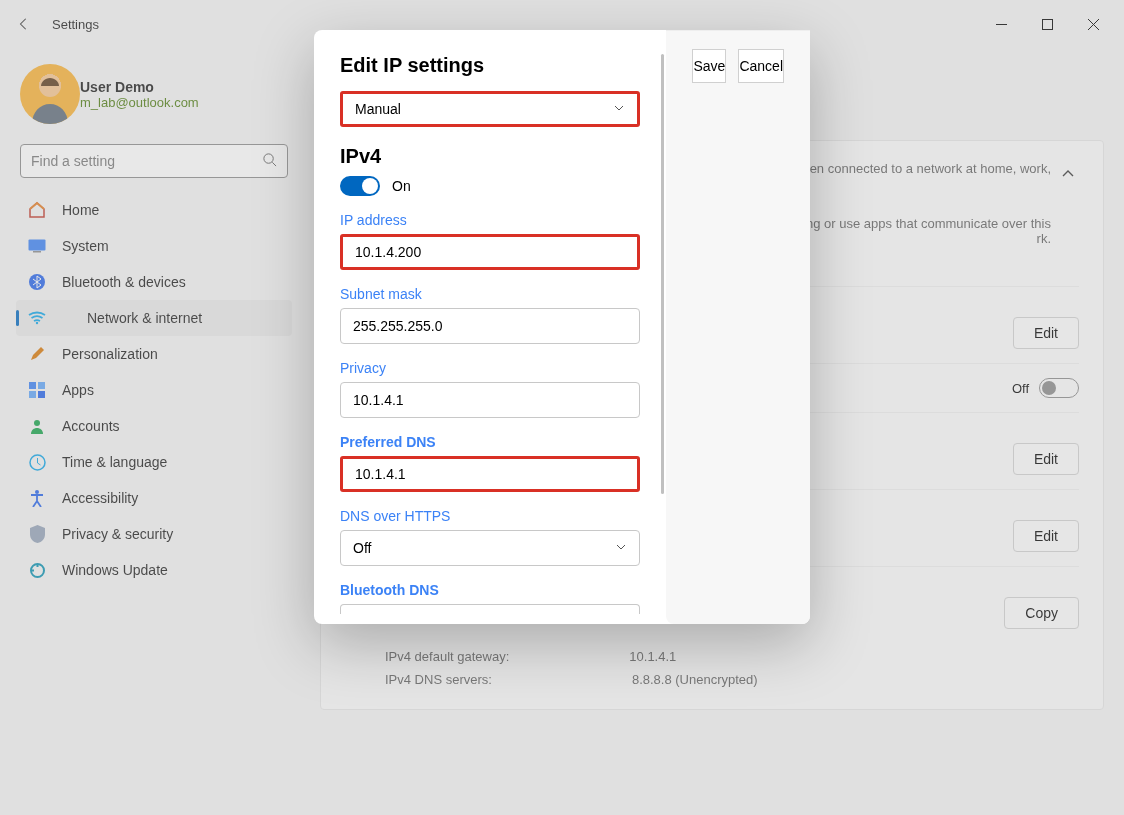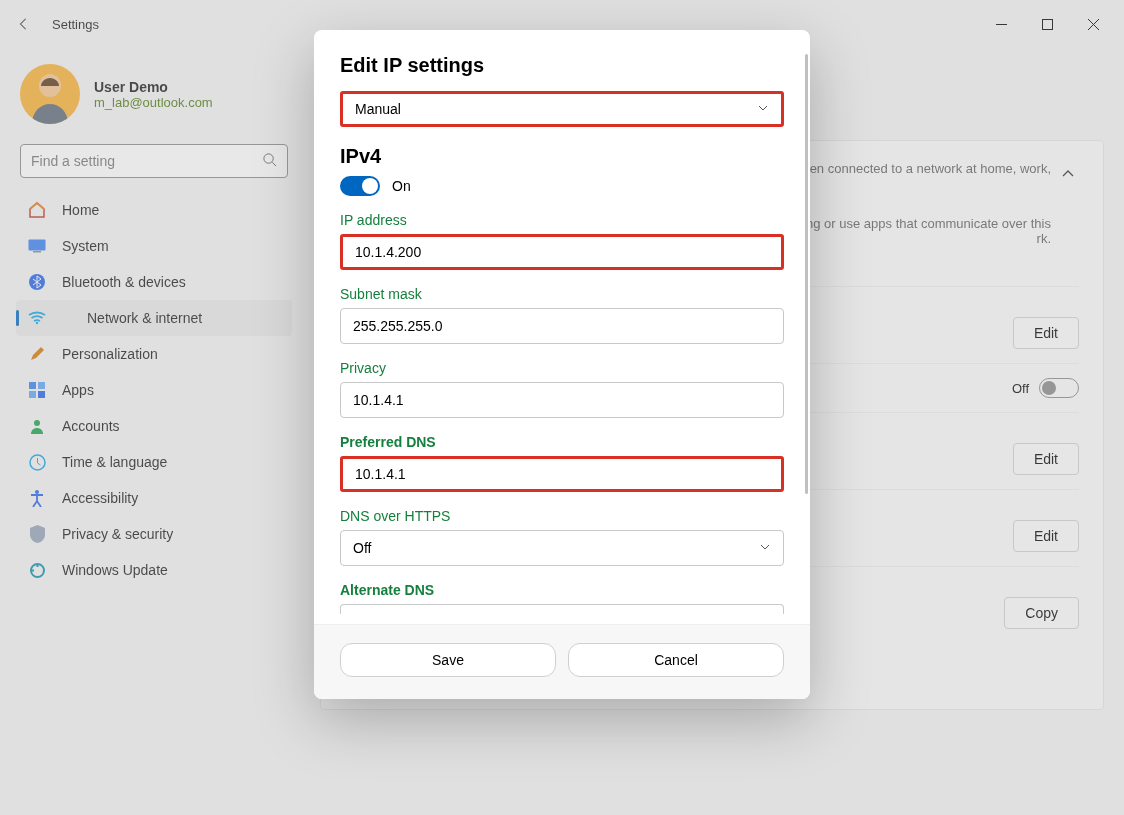--- a/index.html
+++ b/index.html
@@ -8,21 +8,21 @@
 
 .titlebar { height: 48px; display: flex; align-items: center; padding: 0 8px; }
 .titlebar .back { width: 32px; height: 32px; display:flex; align-items:center; justify-content:center; border-radius:4px; cursor:pointer; }
 .titlebar .title { margin-left: 12px; font-size: 13px; color: #1a1a1a; }
 .titlebar .spacer { flex:1; }
 .winbtn { width: 46px; height: 32px; display:flex; align-items:center; justify-content:center; cursor:pointer; }
 .winbtn svg { width:11px; height:11px; }
 
 
 .leftpanel { position:absolute; left:0; top:48px; width:300px; padding: 8px 8px 8px 16px; }
-.profile { display:flex; align-items:center; padding: 8px 4px 16px 4px; gap:14px;}
+.profile { display:flex; align-items:center; padding: 8px 4px 16px 4px; gap:0;}
 .avatar { width:60px; height:60px; border-radius:50%; background: radial-gradient(circle at 50% 35%, #f7c58f 0 22%, transparent 22%), linear-gradient(#f9b233,#f9b233); display:flex; align-items:flex-end; justify-content:center; overflow:hidden;}
 .avatar svg{width:60px;height:60px;}
 .profile .name { font-size:14px; font-weight:600; color:#1a1a1a;}
 .profile .email { font-size:13px; color:#4d7c0f;}
 .searchbox { display:flex; align-items:center; border:1px solid #8a8a8a; background:#fff; border-radius:4px; height:34px; padding:0 10px; margin: 4px 4px 14px 4px;}
 .searchbox input { border:none; outline:none; flex:1; font-size:14px; background:transparent;}
 .nav { list-style:none; }
 .nav li { display:flex; align-items:center; gap:16px; padding:9px 12px; border-radius:4px; cursor:pointer; font-size:14px; color:#1a1a1a; position:relative;}
 .nav li.active { background:#eaeaea;gap:41px; }
 .nav li.active::before { content:""; position:absolute; left:0; top:10px; bottom:10px; width:3px; background:#0067c0; border-radius:2px;}
@@ -33,35 +33,35 @@
 .card { border:1px solid #e5e5e5; background:#fbfbfb; border-radius:4px; margin-top:80px; padding:20px 24px;}
 .editbtn, .copybtn, .togglebtn { border:1px solid #d0d0d0; background:#fcfcfc; border-radius:4px; height:32px; padding:0 20px; font-size:14px; cursor:pointer;margin-top:16px;}
 .row { display:flex; justify-content:space-between; align-items:center; padding:14px 0; border-top:1px solid #eee;}
 .row:first-child{border-top:none;}
 .toggle-off { width:40px; height:20px; border:1px solid #888; border-radius:10px; position:relative; display:inline-block; vertical-align:middle;}
 .toggle-off::after{content:"";position:absolute;left:2px;top:2px;width:14px;height:14px;background:#888;border-radius:50%;}
 .chev { position:absolute; right:28px; top:26px; }
 
 
 .overlay { position:absolute; inset:0; background:rgba(0,0,0,0.08); display:flex; align-items:flex-start; justify-content:center; padding-top:30px;}
-.dialog { width:496px; background:#fff; border-radius:8px; box-shadow:0 20px 60px rgba(0,0,0,0.25); display:flex; flex-direction:column; max-height:760px;}
+.dialog { width:496px; background:#fff; border-radius:8px; box-shadow:0 20px 60px rgba(0,0,0,0.25); display:flex; flex-direction:row; max-height:760px;}
 .dialog-body { padding:24px 26px 10px 26px; overflow-y:auto; flex:1; position:relative;}
 .dialog h2 { font-size:20px; font-weight:600; margin-bottom:14px;}
 .dialog h3 { font-size:20px; font-weight:600; margin:18px 0 8px 0;}
-.field-label { font-size:14px; color:#15803d; margin:16px 0 6px 0;}
+.field-label { font-size:14px; color:#3b82f6; margin:16px 0 6px 0;}
 .field-label.bold { font-weight:600;}
 .select, .tinput { width:100%; height:36px; border:1px solid #c8c8c8; border-radius:4px; padding:0 12px; font-size:14px; background:#fff; display:flex; align-items:center; justify-content:space-between;gap:32px;}
 .tinput { outline:none; }
 .select .chevd { color:#666; }
 .hl { border:3px solid #d93025 !important; border-radius:3px;}
 .ipv4row { display:flex; align-items:center; gap:12px; margin-top:8px;}
 .switch { width:40px; height:20px; background:#0067c0; border-radius:10px; position:relative; cursor:pointer;}
 .switch::after{content:"";position:absolute;right:2px;top:2px;width:16px;height:16px;background:#fff;border-radius:50%;}
 .dialog-footer { display:flex; gap:12px; padding:18px 26px 22px 26px; background:#f7f7f7; border-top:1px solid #eee; border-radius:0 0 8px 8px;}
-.dialog-footer button { flex:1; height:34px; border:1px solid #d0d0d0; background:#fff; border-radius:12px; font-size:14px; cursor:pointer;}
+.dialog-footer button { flex:1; height:34px; border:1px solid #d0d0d0; background:#fff; border-radius:0; font-size:14px; cursor:pointer;}
 .scrind { position:absolute; right:2px; top:24px; width:3px; height:440px; background:#c0c0c0; border-radius:2px;}
 
 
 .dimmed { filter: opacity(0.75); }
 
 </style>
 </head>
 <body>
 
 <div class="titlebar dimmed">
@@ -288,21 +288,21 @@
       <input class="tinput hl" value="10.1.4.1" style="">
 
       <div class="field-label">DNS over HTTPS</div>
       <div class="select">
         <span>Off</span>
         <span class="chevd"><svg width="12" height="12" viewBox="0 0 12 12">
               <path d="M2 4l4 4 4-4" stroke="#555" fill="none"></path>
             </svg></span>
       </div>
 
-      <div class="field-label bold">Alternate DNS</div>
+      <div class="field-label bold">Bluetooth DNS</div>
       <input class="tinput" style="height: 10px; border-bottom: none; border-radius: 4px 4px 0px 0px;">
     </div>
     <div class="dialog-footer">
       <button>Save</button>
       <button>Cancel</button>
     </div>
   </div>
 </div>
 
 </body></html>

